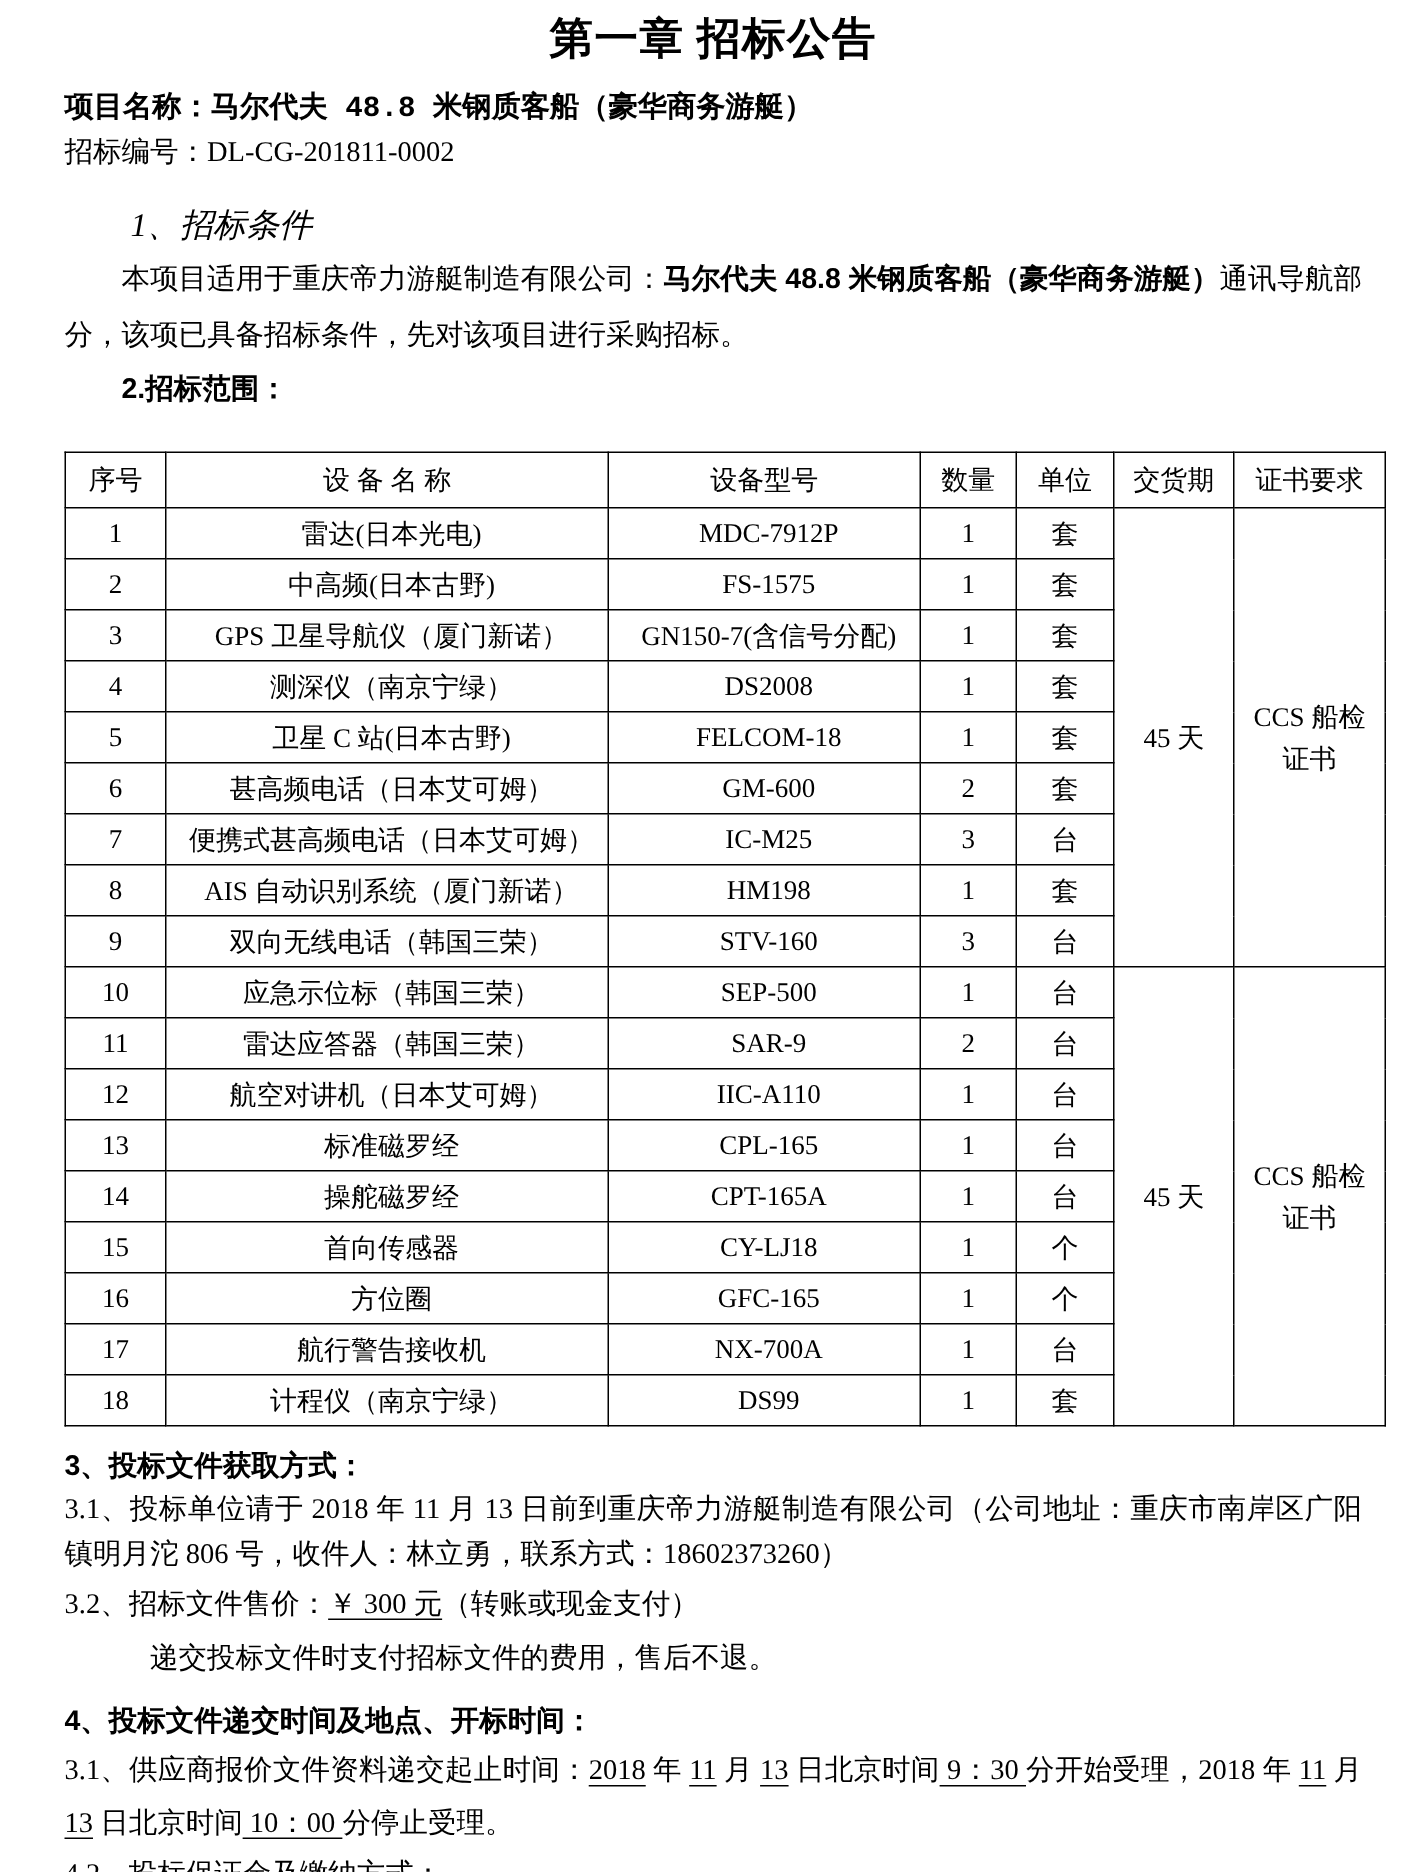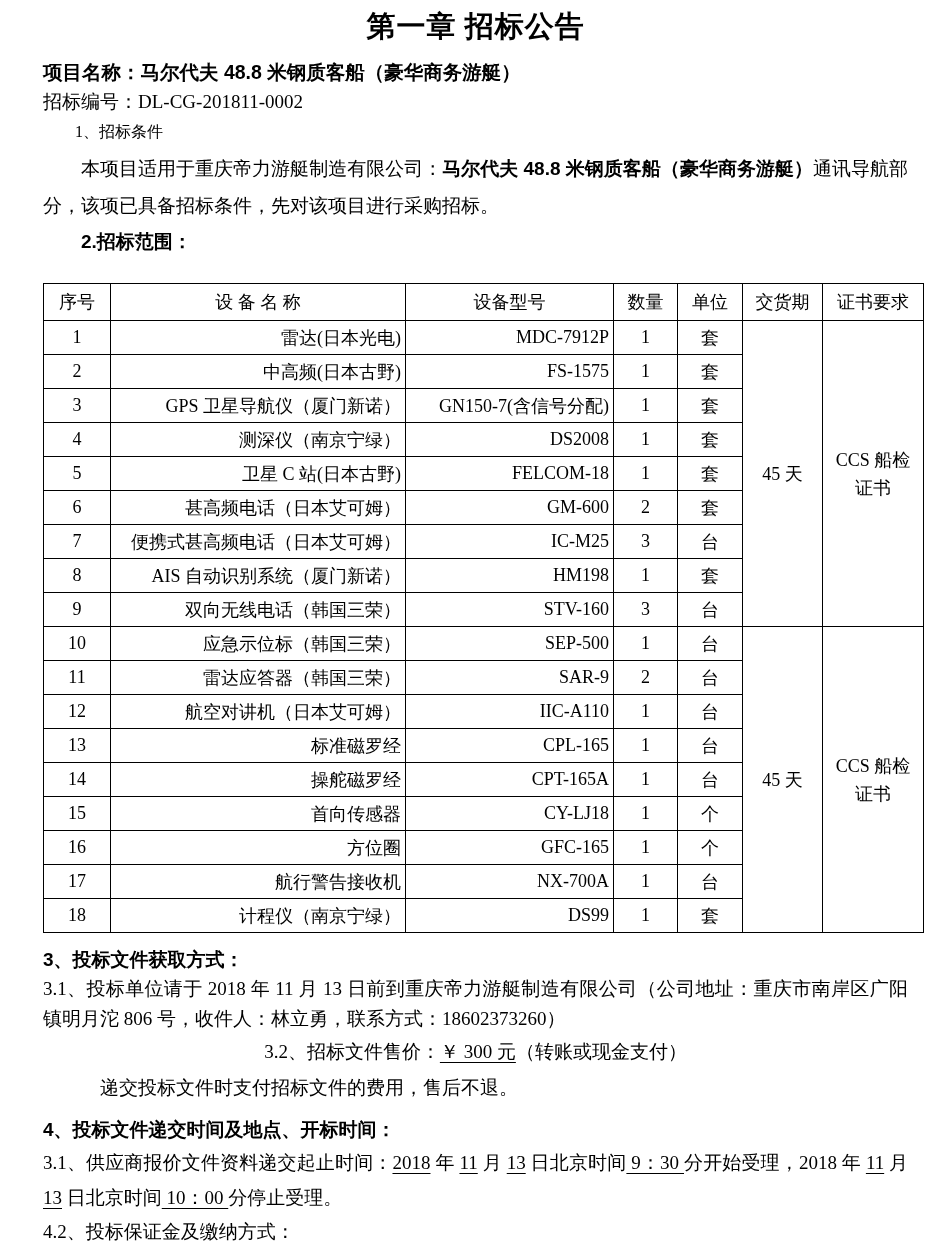--- a/index.html
+++ b/index.html
@@ -25,32 +25,33 @@
     font-size: 29px;
     font-weight: bold;
     line-height: 40px;
     letter-spacing: 1px;
   }
   .project-name {
     margin-top: 13px;
     font-size: 19.5px;
     line-height: 26px;
     font-weight: bold;
-    font-family: Liberation Sans, sans-serif;
+    font-family: Liberation Mono, monospace;
   }
   .tender-number {
     margin-top: 4px;
     font-size: 19px;
     line-height: 26px;
   }
   .s1-heading {
-    margin-top: 4px;
-    font-size: 16px;
+    margin-top: 22px;
+    font-size: 22px;
     line-height: 26px;
     text-indent: 2em;
+    font-style: italic;
   }
   .s1-para {
     margin-top: 5px;
     font-size: 19px;
     line-height: 37px;
     text-indent: 2em;
     text-align: justify;
   }
   .seg-b {
     font-weight: bold;
@@ -85,21 +86,21 @@
   table.equip th {
     height: 36px;
     font-weight: normal;
     text-align: center;
   }
   table.equip td {
     height: 33px;
     text-align: center;
   }
   table.equip td.left {
-    text-align: right;
+    text-align: center;
     padding-left: 10px;
     padding-right: 4px;
   }
   table.equip td.merged {
     text-align: center;
     line-height: 28px;
     padding: 0 8px;
   }
   .s3-heading {
     margin-top: 13px;
@@ -110,21 +111,20 @@
   }
   .s3-item1 {
     font-size: 19px;
     line-height: 30px;
     text-align: justify;
   }
   .s3-item2 {
     margin-top: 3px;
     font-size: 19px;
     line-height: 30px;
-    text-align: center;
   }
   .s3-note {
     margin-top: 6px;
     margin-bottom: 6px;
     font-size: 19px;
     line-height: 30px;
     text-indent: 3em;
   }
   .s4-heading {
     margin-top: 12px;

